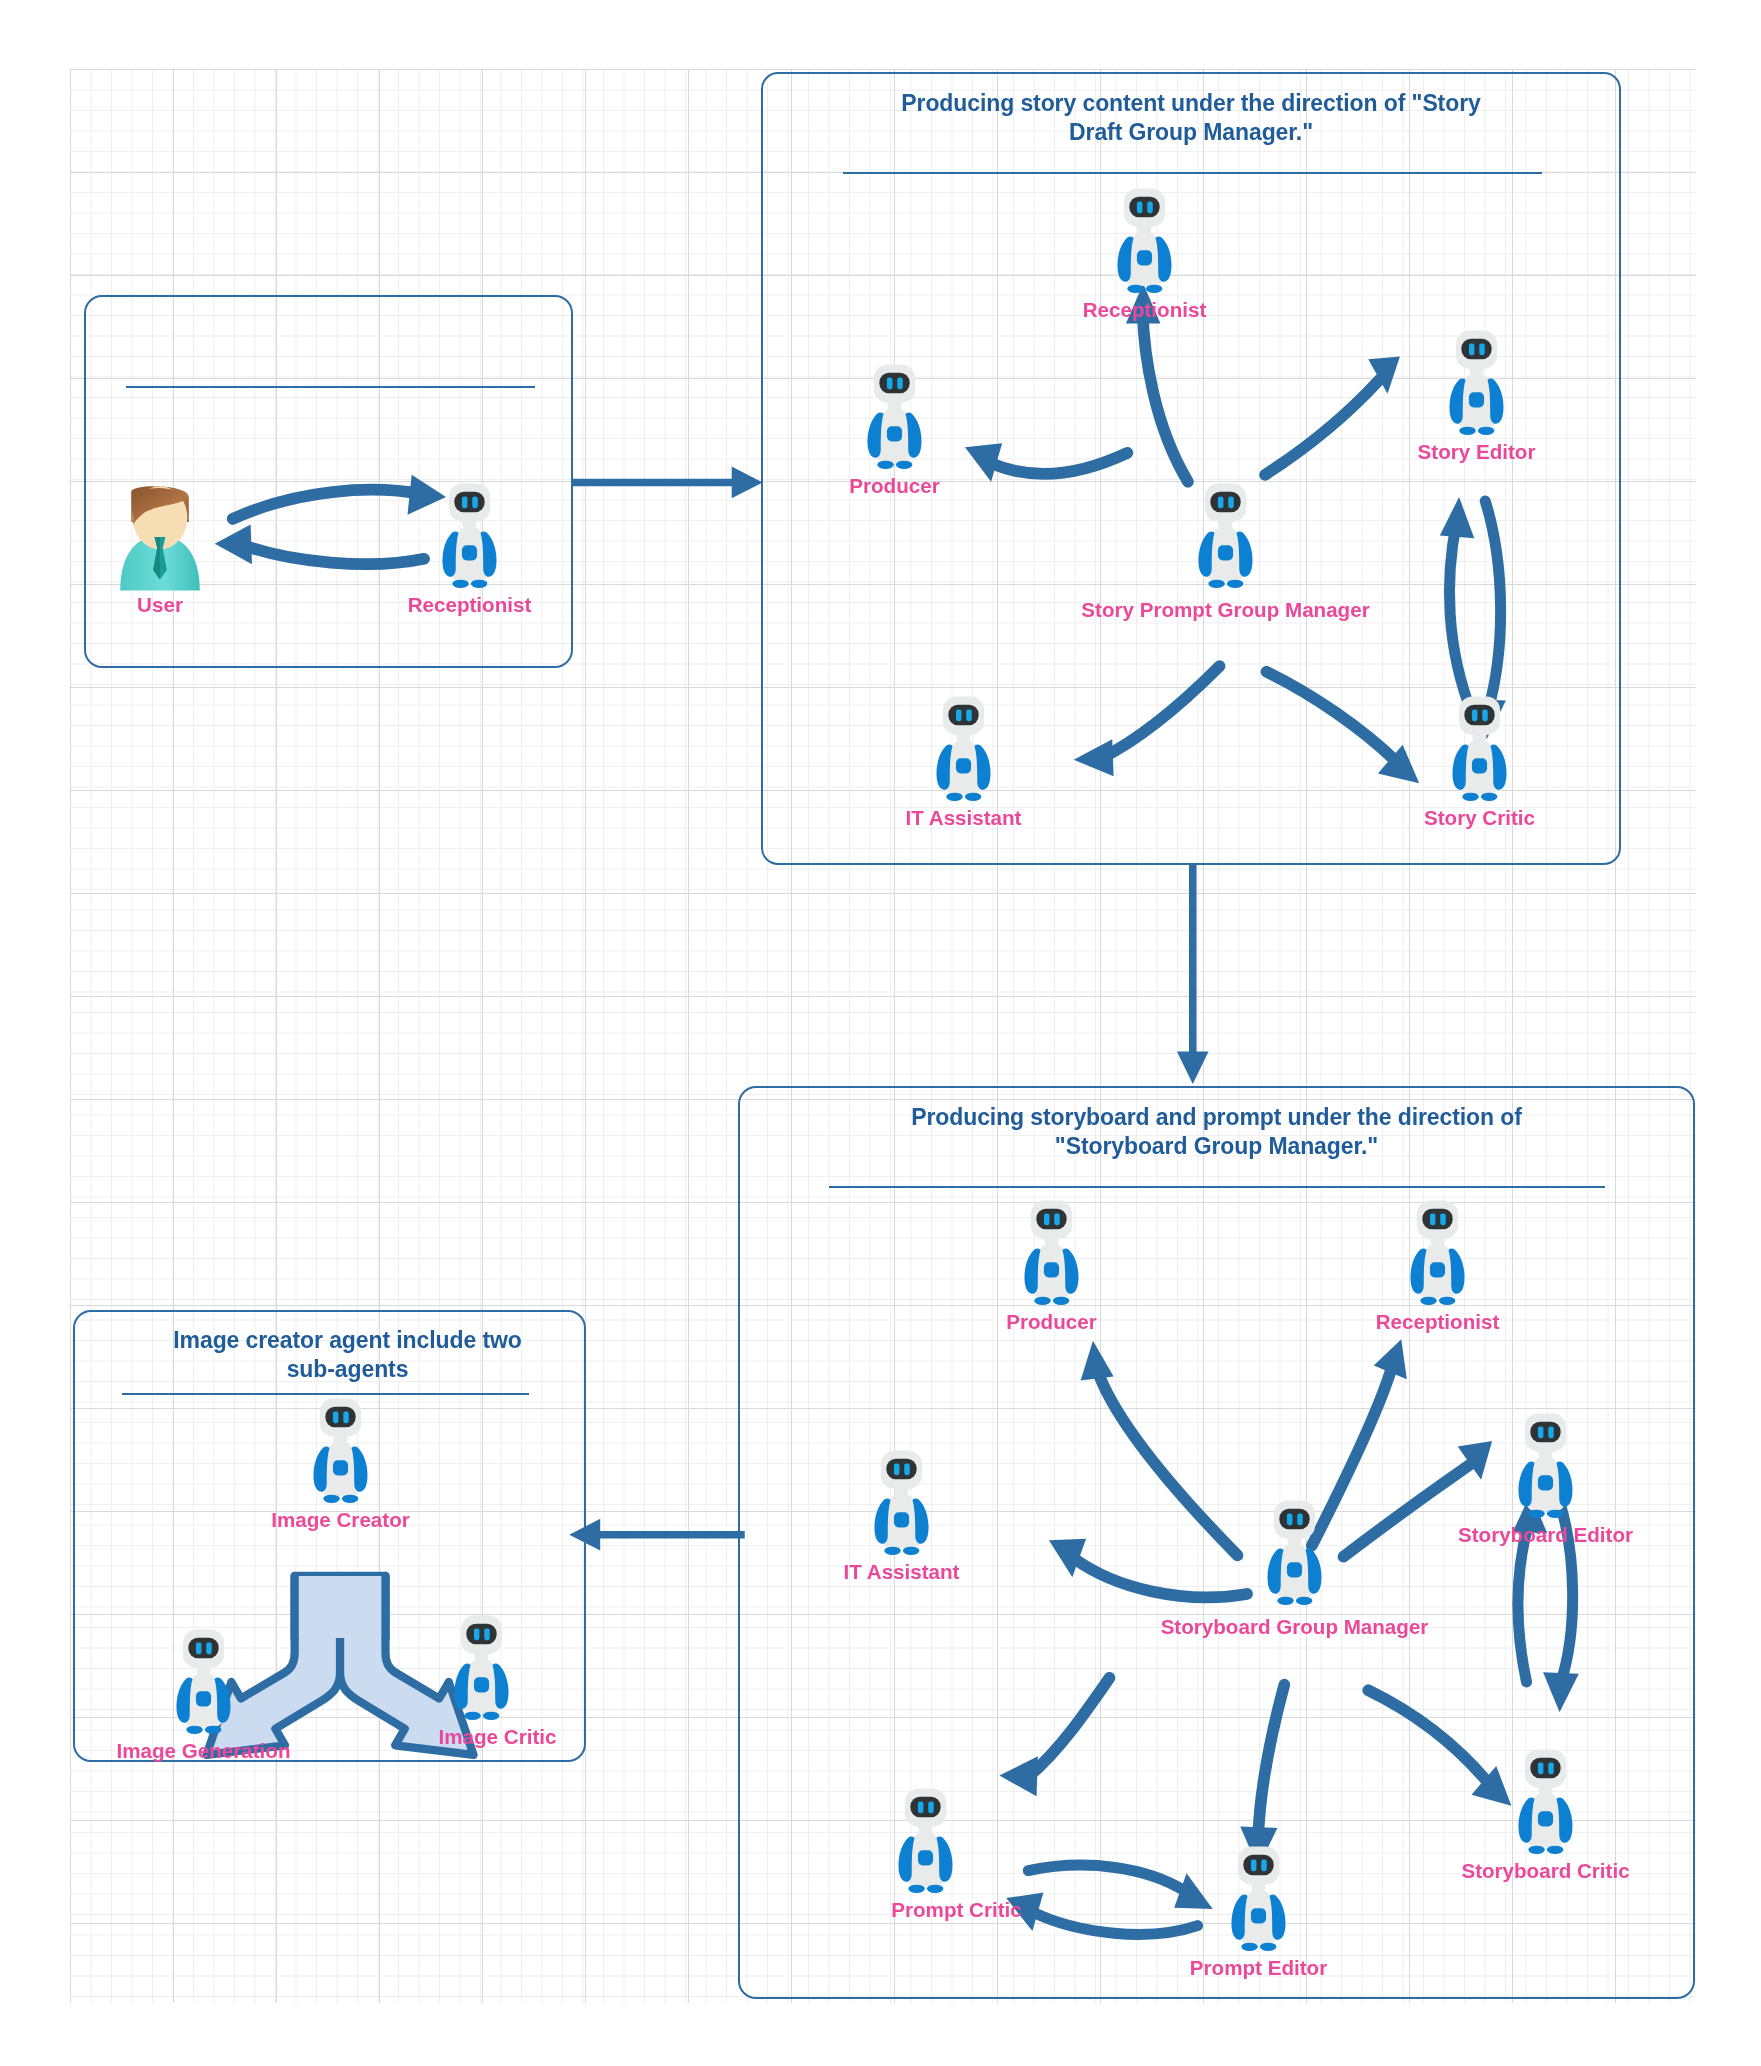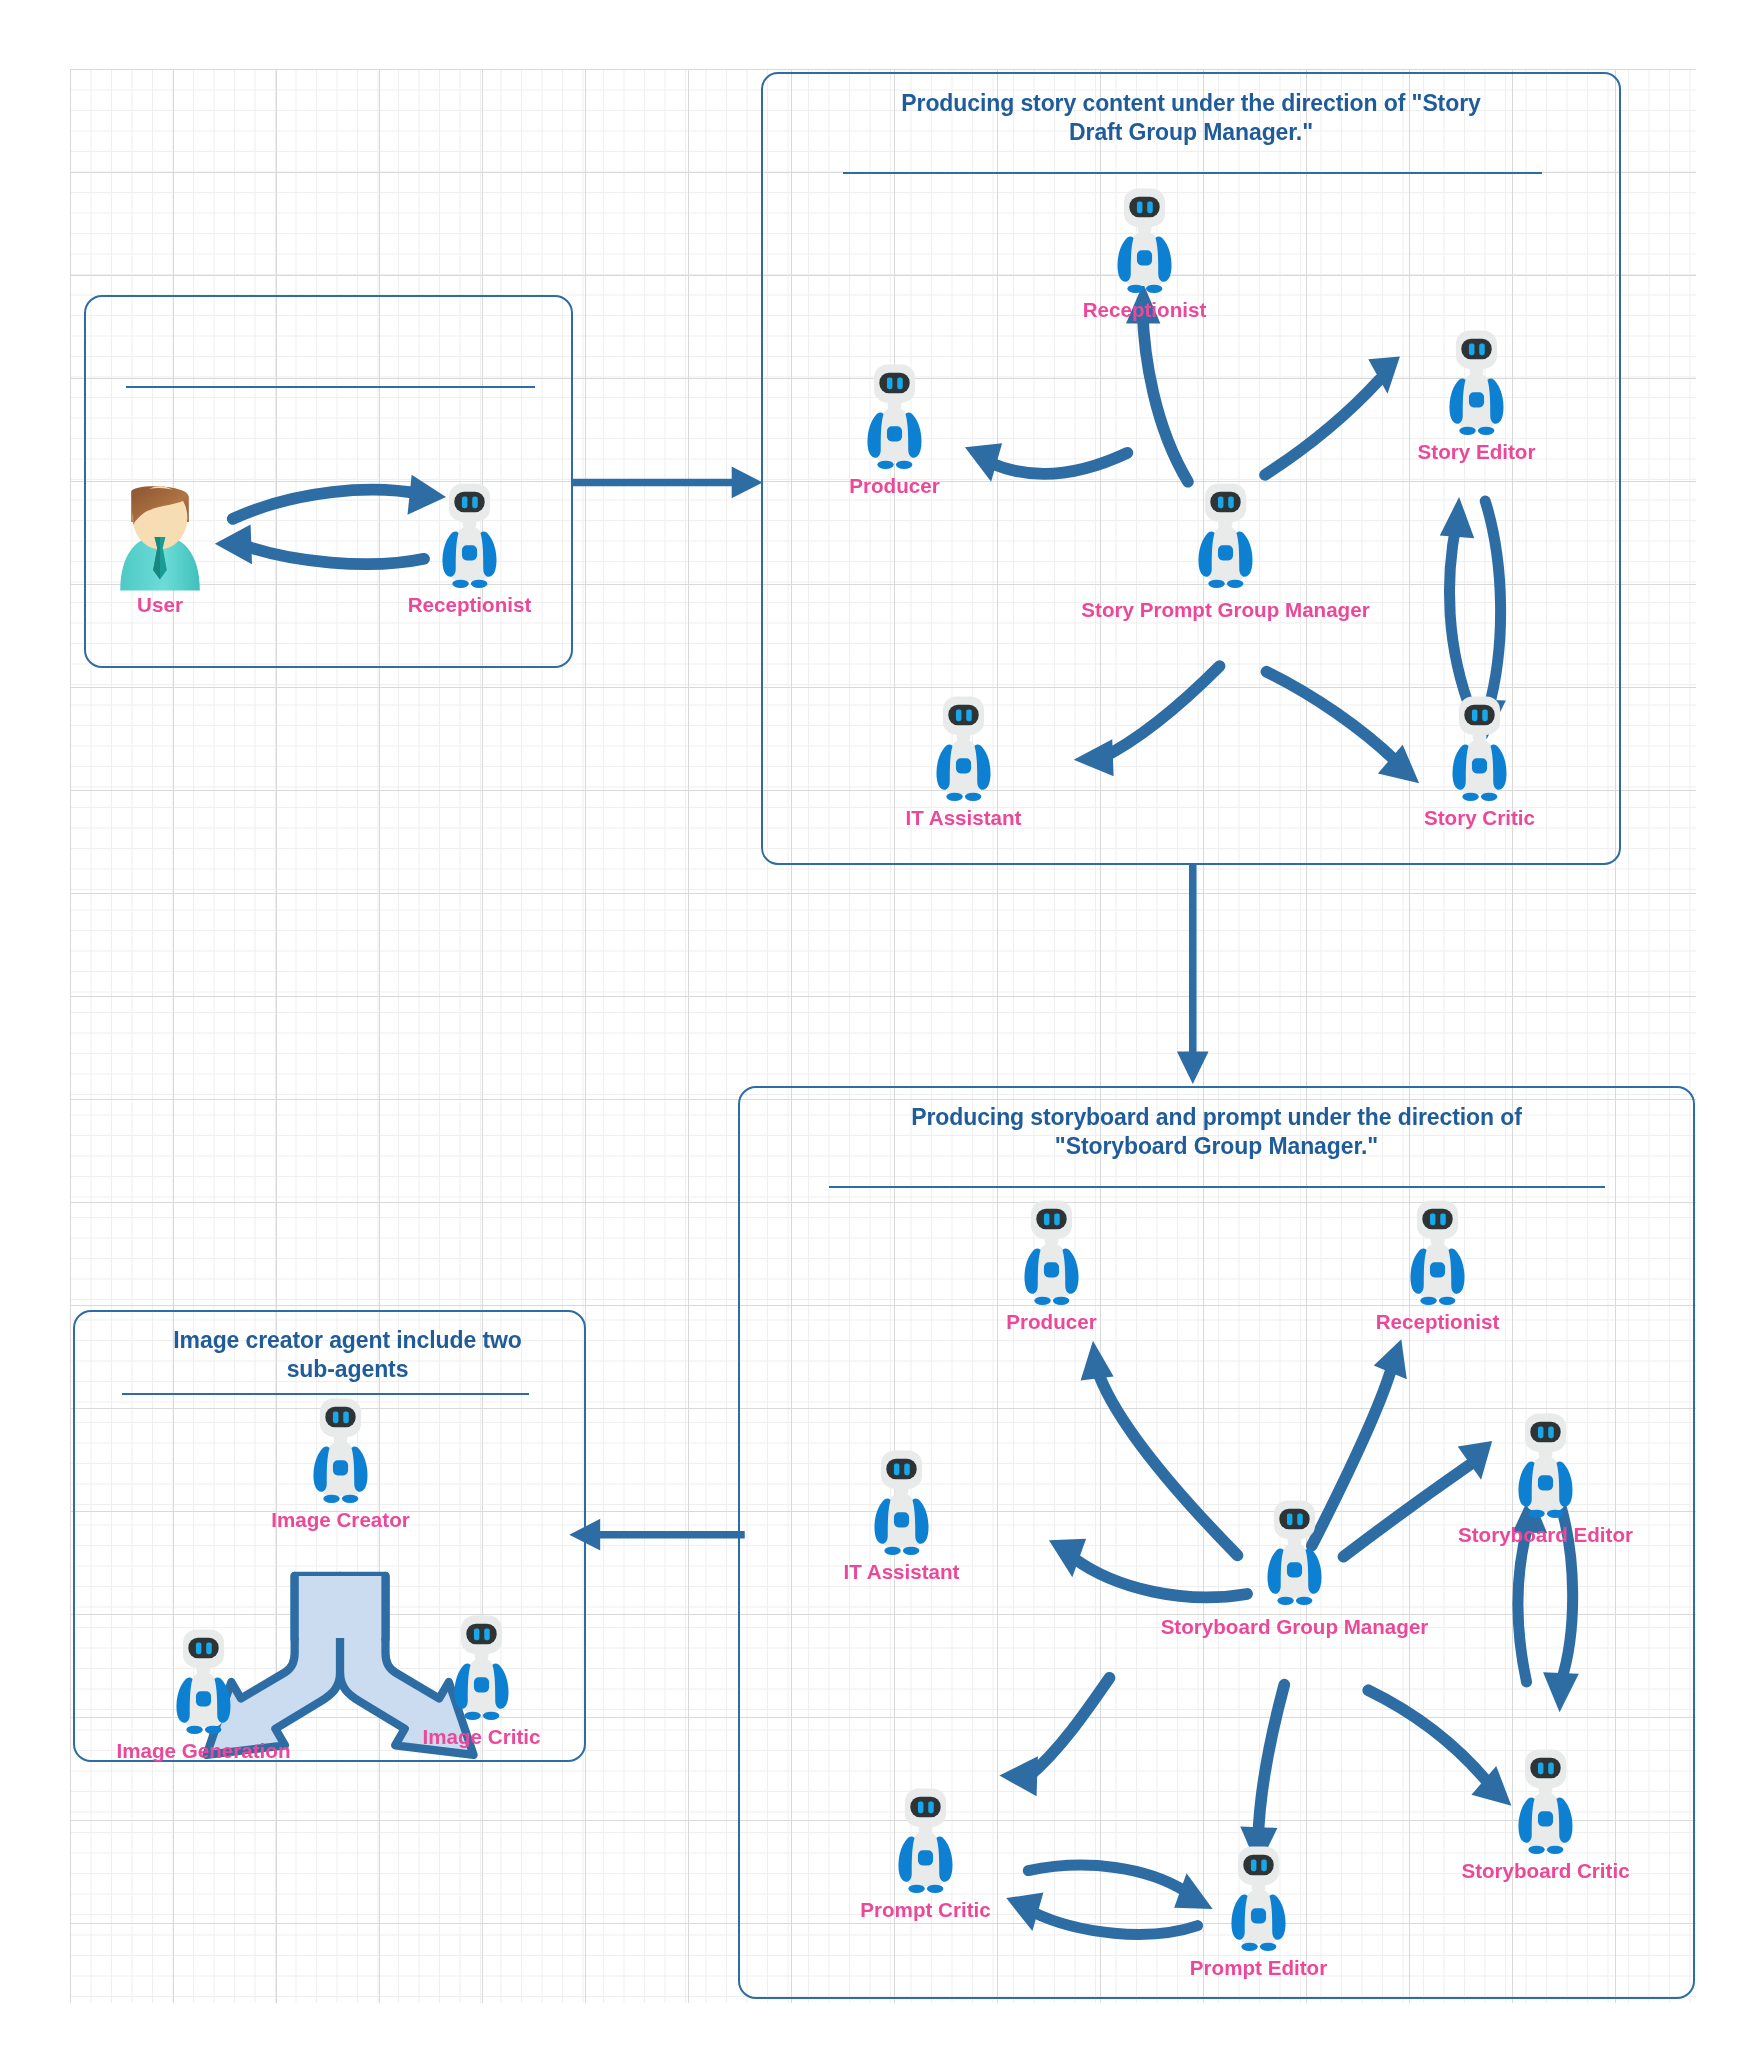--- a/index.html
+++ b/index.html
@@ -441,21 +441,21 @@
       <rect x="49" y="21" width="8" height="17" rx="3" fill="#18a7e8"></rect>
       <rect x="64" y="21" width="8" height="17" rx="3" fill="#18a7e8"></rect>
       <rect x="50" y="52" width="20" height="16" rx="6" fill="#e9eaea"></rect>
       <path d="M32,130 C32,82 44,64 60,64 C76,64 88,82 88,130 C88,140 82,144 70,144 L50,144 C38,144 32,140 32,130 Z" fill="#e9eaea"></path>
       <path d="M31,78 C20,92 18,120 24,132 C30,142 40,138 40,126 C40,108 40,88 44,74 C40,70 35,72 31,78 Z" fill="#0d80d1"></path>
       <path d="M89,78 C100,92 102,120 96,132 C90,142 80,138 80,126 C80,108 80,88 76,74 C80,70 85,72 89,78 Z" fill="#0d80d1"></path>
       <rect x="49" y="92" width="22" height="22" rx="7" fill="#0d80d1"></rect>
       <ellipse cx="47" cy="148" rx="12" ry="6" fill="#0d80d1"></ellipse>
       <ellipse cx="74" cy="148" rx="12" ry="6" fill="#0d80d1"></ellipse>
     </svg>
-    <div class="node-label" style="top:111px;font-size:20.6px;">Prompt Critic</div>
+    <div class="node-label" style="top:111px;font-size:20.6px;margin-left:31px;">Prompt Critic</div>
   </div>
 
   <div class="node" style="left:1217px;top:1845px;width:83px;height:131px;">
     <svg width="83" height="110" viewBox="0 0 120 160">
       <rect x="30" y="2" width="60" height="56" rx="20" fill="#e9eaea"></rect>
       <rect x="38" y="14" width="44" height="30" rx="14" fill="#2e3436"></rect>
       <rect x="49" y="21" width="8" height="17" rx="3" fill="#18a7e8"></rect>
       <rect x="64" y="21" width="8" height="17" rx="3" fill="#18a7e8"></rect>
       <rect x="50" y="52" width="20" height="16" rx="6" fill="#e9eaea"></rect>
       <path d="M32,130 C32,82 44,64 60,64 C76,64 88,82 88,130 C88,140 82,144 70,144 L50,144 C38,144 32,140 32,130 Z" fill="#e9eaea"></path>
@@ -517,17 +517,17 @@
       <rect x="49" y="21" width="8" height="17" rx="3" fill="#18a7e8"></rect>
       <rect x="64" y="21" width="8" height="17" rx="3" fill="#18a7e8"></rect>
       <rect x="50" y="52" width="20" height="16" rx="6" fill="#e9eaea"></rect>
       <path d="M32,130 C32,82 44,64 60,64 C76,64 88,82 88,130 C88,140 82,144 70,144 L50,144 C38,144 32,140 32,130 Z" fill="#e9eaea"></path>
       <path d="M31,78 C20,92 18,120 24,132 C30,142 40,138 40,126 C40,108 40,88 44,74 C40,70 35,72 31,78 Z" fill="#0d80d1"></path>
       <path d="M89,78 C100,92 102,120 96,132 C90,142 80,138 80,126 C80,108 80,88 76,74 C80,70 85,72 89,78 Z" fill="#0d80d1"></path>
       <rect x="49" y="92" width="22" height="22" rx="7" fill="#0d80d1"></rect>
       <ellipse cx="47" cy="148" rx="12" ry="6" fill="#0d80d1"></ellipse>
       <ellipse cx="74" cy="148" rx="12" ry="6" fill="#0d80d1"></ellipse>
     </svg>
-    <div class="node-label" style="top:111px;font-size:20.6px;">Image Critic</div>
+    <div class="node-label" style="top:111px;font-size:20.6px;margin-left:16px;">Image Critic</div>
   </div>
 
 </div>
 
 
 </body></html>

